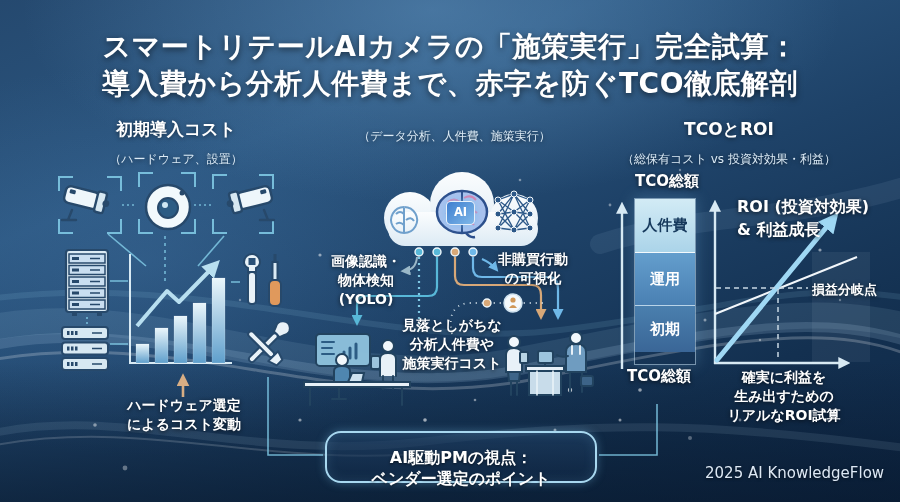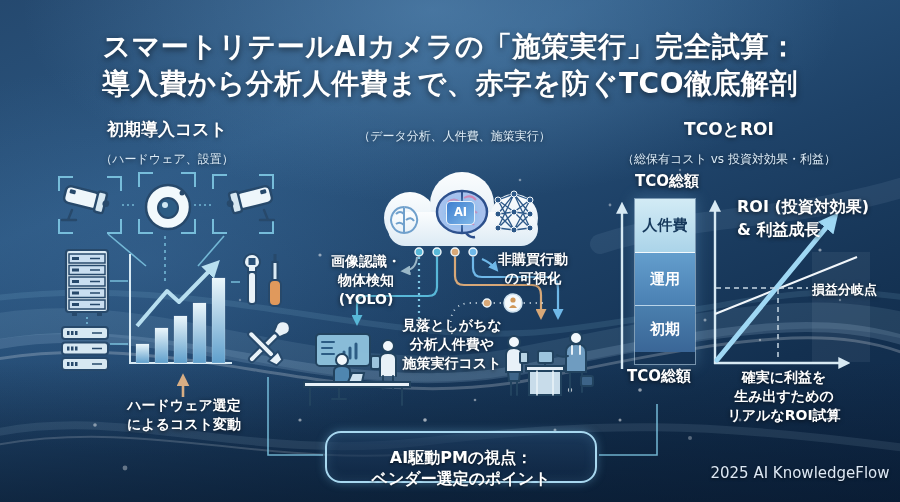--- a/index.html
+++ b/index.html
@@ -42,21 +42,21 @@
   .seg-jinkenhi{height:53px;background:linear-gradient(180deg,#d2ebf5,#abd4e9);color:#16395c;
     border-bottom:1px solid rgba(255,255,255,.75)}
   .seg-unyo{height:52px;background:linear-gradient(180deg,#649ecd,#4a80b3);
     border-bottom:1px solid rgba(255,255,255,.55)}
   .seg-shoki{height:46px;background:linear-gradient(180deg,#4a7fae,#3a6697)}
   .pm-box{position:absolute;z-index:3;left:325px;top:431px;width:272px;height:52px;
     border:2px solid #a8d8f0;border-radius:16px;text-align:center;padding-top:14px;box-sizing:border-box;
     background:linear-gradient(180deg,rgba(33,66,103,.58),rgba(16,40,70,.62));
     box-shadow:0 0 10px rgba(130,200,240,.35), inset 0 0 12px rgba(130,200,240,.15)}
   .pm-box div{font-size:16px;font-weight:700;line-height:21px;text-shadow:0 1px 3px rgba(0,0,0,.6)}
-  .footer{font-size:15px;font-weight:500;color:#dde8f4;text-align:center;text-shadow:0 1px 3px rgba(0,0,0,.5)}
+  .footer{font-size:15px;font-weight:500;color:#dde8f4;text-align:left;text-shadow:0 1px 3px rgba(0,0,0,.5)}
 </style>
 </head>
 <body>
 
 <div class="stage">
 
   <svg class="bg" width="900" height="502" viewBox="0 0 900 502">
     <g fill="none" stroke-linecap="round">
       <path d="M-20,330 C150,290 320,400 520,360 S820,300 920,330" stroke="rgba(190,225,250,.10)" stroke-width="26"></path>
       <path d="M-20,348 C160,306 330,410 530,368 S830,312 920,346" stroke="rgba(190,225,248,.16)" stroke-width="10"></path>
@@ -185,21 +185,21 @@
       <path d="M715 314 L857 257" stroke="#f2f7fb" stroke-width="2" fill="none"></path>
       <path d="M717 360 L834 218" stroke="#9fd8f4" stroke-width="5" fill="none" marker-end="url(#mThick)" stroke-linecap="round"></path>
       <path d="M716 288 H808" stroke="#c8d8e4" stroke-width="1.5" stroke-dasharray="5 4" fill="none"></path>
       <path d="M778 289 V361" stroke="#c8d8e4" stroke-width="1.5" stroke-dasharray="5 4" fill="none"></path>
     </g>
   </svg>
 
   <div class="txt t-line" style="top:28px">スマートリテールAIカメラの「施策実行」完全試算：</div>
   <div class="txt t-line" style="top:65px">導入費から分析人件費まで、赤字を防ぐTCO徹底解剖</div>
 
-  <div class="col-h" style="left:67px;top:118px;width:200px">
+  <div class="col-h" style="left:76px;top:118px;width:200px">
     <div class="t">初期導入コスト</div>
     <div class="s">（ハードウェア、設置）</div>
   </div>
   <div class="col-h" style="left:352px;top:118px;width:205px">
     <div class="s">（データ分析、人件費、施策実行）</div>
   </div>
   <div class="col-h" style="left:598px;top:118px;width:262px">
     <div class="t">TCOとROI</div>
     <div class="s">（総保有コスト vs 投資対効果・利益）</div>
   </div>

